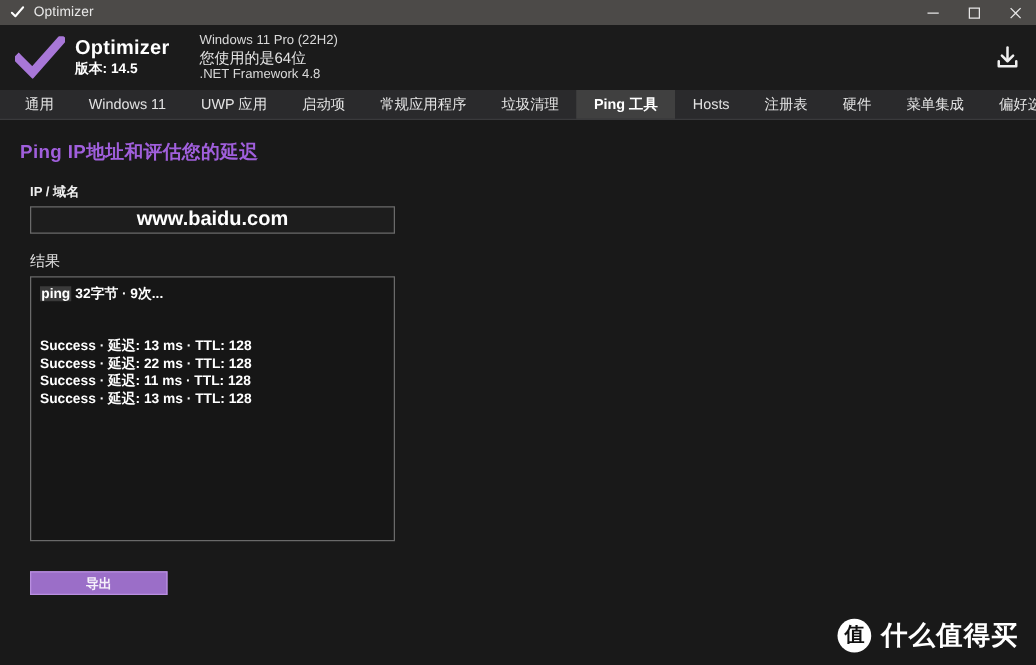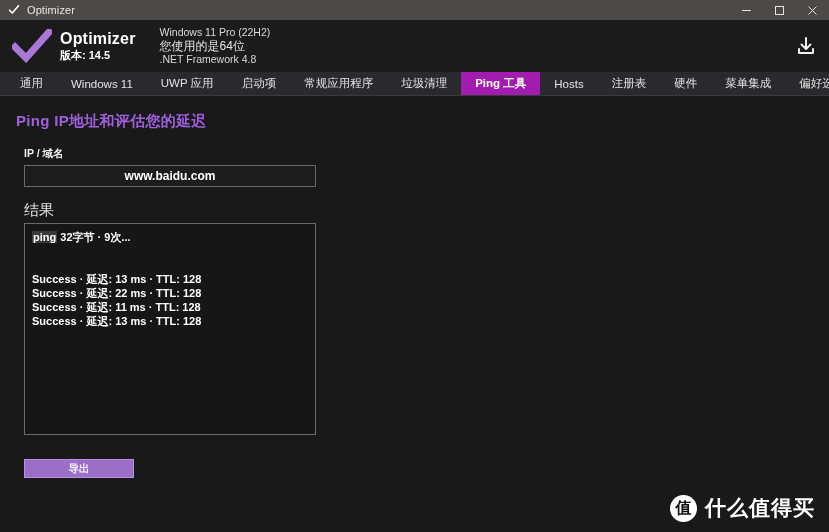--- a/index.html
+++ b/index.html
@@ -128,21 +128,21 @@
     display: flex;
     align-items: center;
     justify-content: center;
     padding: 4px 14px;
     font-size: 11.5px;
     color: #e3e3e3;
     white-space: nowrap;
     cursor: default;
   }
   .tab.active {
-    background: #a21caf;
+    background: #404040;
     color: #ffffff;
     font-weight: bold;
   }
 
   
   .main {
     flex: 1;
     position: relative;
     background: #191919;
     padding: 10px 0 0 0;
@@ -162,21 +162,21 @@
     font-size: 10.5px;
     font-weight: bold;
     margin-bottom: 4px;
   }
   .text-input {
     width: 292px;
     height: 22px;
     background: #1d1d1d;
     border: 1px solid #6a6a6a;
     color: #ffffff;
-    font-size: 12px;
+    font-size: 16px;
     font-weight: bold;
     text-align: center;
     line-height: 20px;
     outline: none;
     font-family: "Liberation Sans", sans-serif;
   }
 
   .btn-grid {
     margin-top: 5px;
     display: grid;
@@ -194,21 +194,21 @@
     display: flex;
     align-items: center;
     justify-content: center;
     cursor: default;
     font-family: "Liberation Sans", sans-serif;
   }
   .pbtn.strong { color: #ffffff; }
 
   .result-label {
     color: #e4e4e4;
-    font-size: 15px;
+    font-size: 12px;
     margin: 14px 0 3px 0;
   }
   .result-box {
     width: 292px;
     height: 212px;
     background: #161616;
     border: 1px solid #6a6a6a;
     padding: 6px 7px;
     overflow: hidden;
   }

